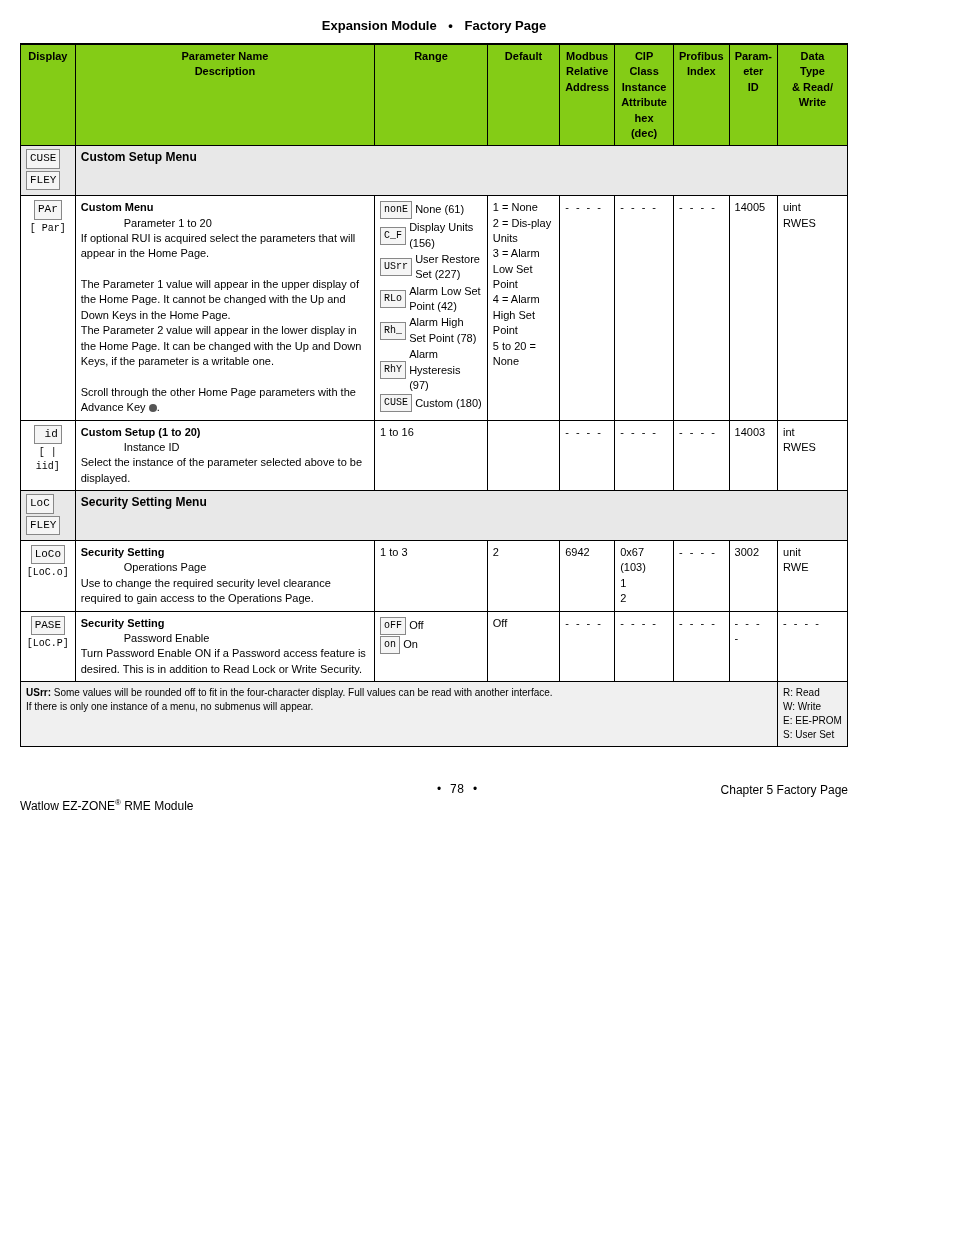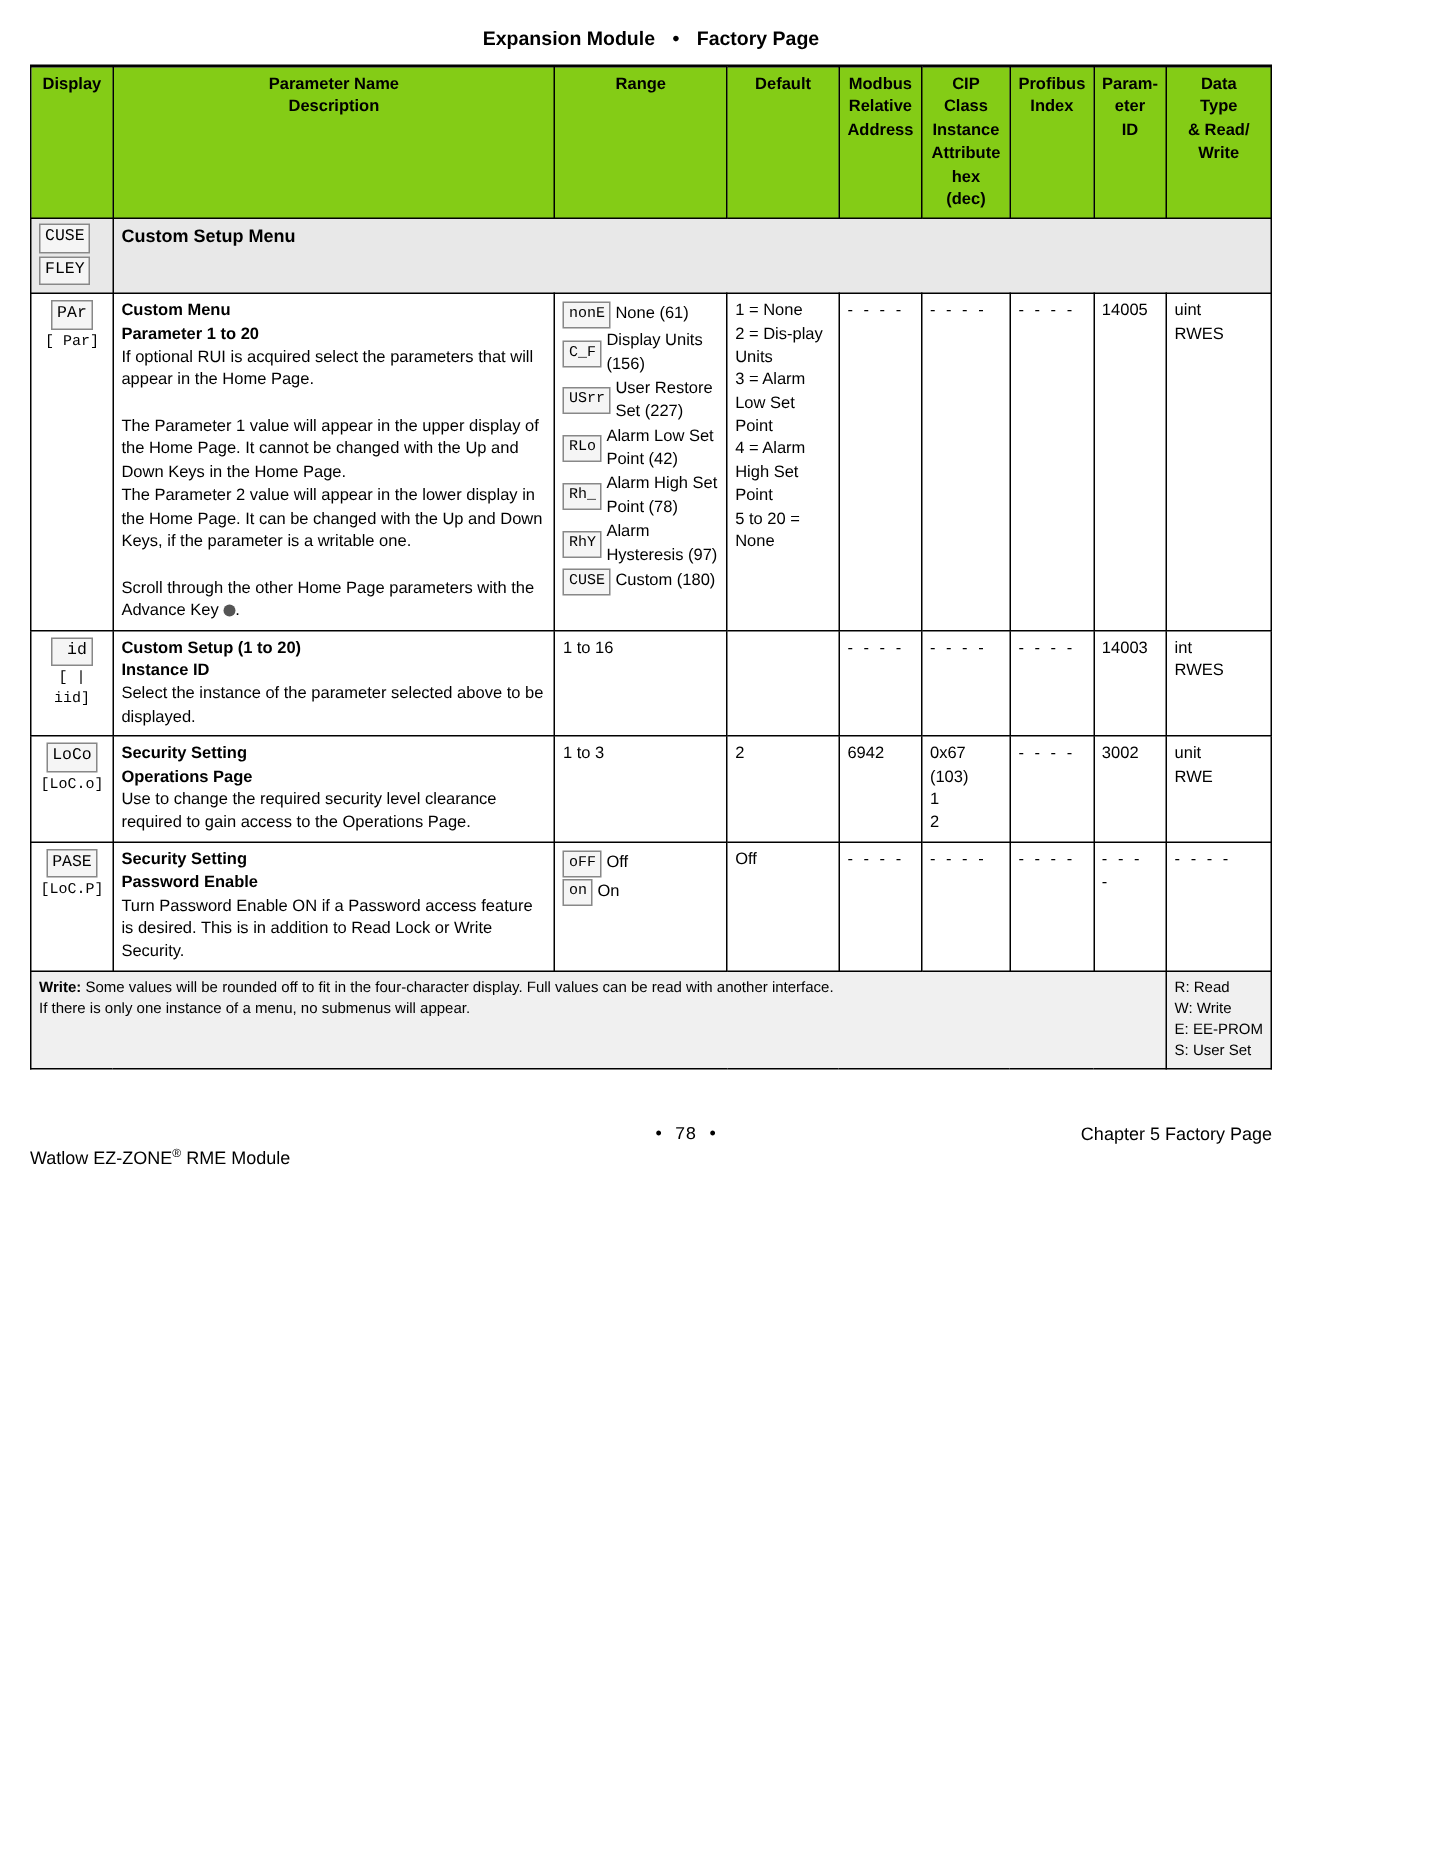--- a/index.html
+++ b/index.html
@@ -92,21 +92,21 @@
       display: flex;
       justify-content: space-between;
       align-items: center;
       margin-top: 20px;
       font-size: 11px;
     }
     .footer-left { font-size: 12px; margin-top: 31px; }
     .footer-center { font-size: 12px; font-family: Liberation Mono, monospace; }
     .footer-right { font-size: 12px; }
     sup { font-size: 8px; }
-    .bold { font-weight: bold; }
+    .bold { font-weight: normal; margin-left: 43px; }
     .circle-bullet {
       display: inline-block;
       width: 8px;
       height: 8px;
       background: #555;
       border-radius: 50%;
       vertical-align: middle;
     }
   </style>
 </head>
@@ -217,20 +217,29 @@
         </td>
         <td>1 to 16</td>
         <td></td>
         <td class="dashes">- - - -</td>
         <td class="dashes">- - - -</td>
         <td class="dashes">- - - -</td>
         <td>14003</td>
         <td>int<br>RWES</td>
       </tr>
 
+      <tr class="section-header">
+        <td>
+          <div class="lcd-display">LoC</div><br>
+          <div class="lcd-display">FLEY</div>
+        </td>
+        <td colspan="8">
+          <span class="section-label">Security Setting Menu</span>
+        </td>
+      </tr>
 
       <tr>
         <td class="param-display-col">
           <div class="lcd-display">LoCo</div>
           <div style="font-size:10px;">[LoC.o]</div>
         </td>
         <td>
           <div class="param-name">Security Setting</div>
           <div class="bold">Operations Page</div>
           <div>Use to change the required security level clearance required to gain access to the Operations Page.</div>
@@ -267,21 +276,21 @@
         <td>Off</td>
         <td class="dashes">- - - -</td>
         <td class="dashes">- - - -</td>
         <td class="dashes">- - - -</td>
         <td class="dashes">- - - -</td>
         <td class="dashes">- - - -</td>
       </tr>
 
       <tr class="note-row">
         <td colspan="8">
-          <div><strong>Write:</strong> Some values will be rounded off to fit in the four-character display. Full values can be read with another interface.</div>
+          <div><strong>USrr:</strong> Some values will be rounded off to fit in the four-character display. Full values can be read with another interface.</div>
           <div>If there is only one instance of a menu, no submenus will appear.</div>
         </td>
         <td style="font-size:10px; white-space:nowrap;">
           R: Read<br>W: Write<br>E: EE-PROM<br>S: User Set
         </td>
       </tr>
 
     </tbody>
   </table>
 

